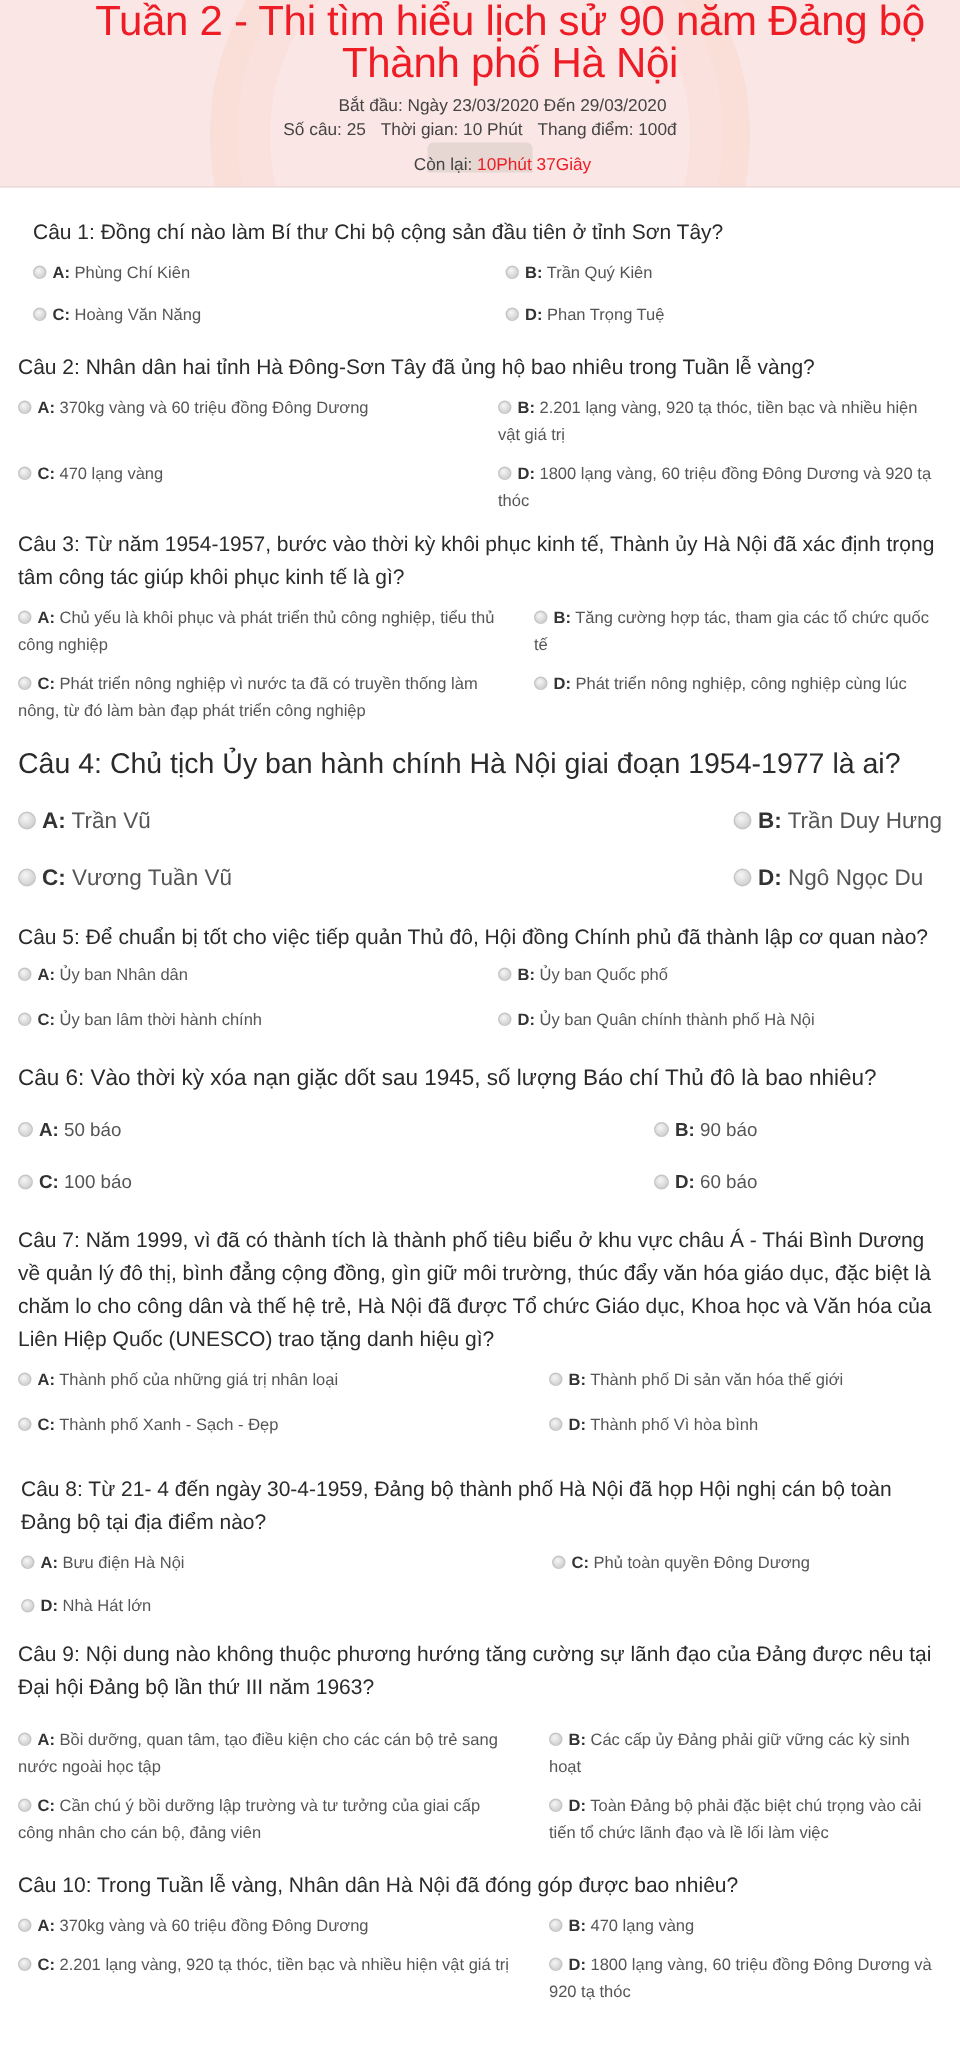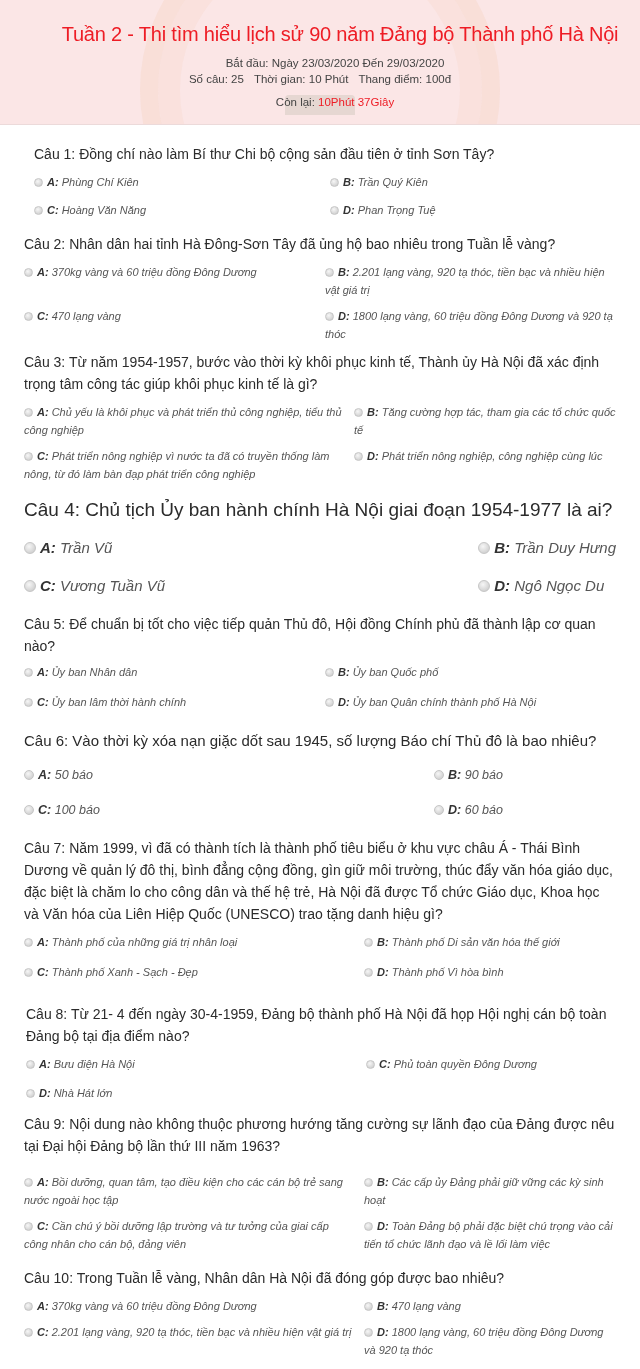--- a/index.html
+++ b/index.html
@@ -23,54 +23,53 @@
   }
   .header .emblem2 {
     position: absolute; left: 50%; top: 95px;
     width: 70px; height: 20px; margin-left: -35px;
     background: rgba(210, 200, 190, 0.5);
     border-radius: 4px 4px 0 0;
   }
   .header .title {
     position: relative;
     color: #ee1c25;
-    font-size: 20px;
+    font-size: 28px;
     font-weight: normal;
-    padding-top: 20px;
+    padding-top: 0;
     padding-left: 40px;
     letter-spacing: -0.2px;
     line-height: 28px;
   }
   .header .meta {
     position: relative;
     font-size: 11.5px;
     color: #444;
     line-height: 16px;
     text-align: center;
   }
   .header .meta.first { margin-top: 7px; padding-left: 30px; }
   .header .meta span.gap { display: inline-block; width: 10px; }
   .header .timer {
     position: relative;
     font-size: 11.5px; color: #444; margin-top: 9px; padding-left: 30px;
   }
   .header .timer .value { color: #ee1c25; }
 
-  .quiz { padding: 0 24px; }
+  .quiz { padding: 0 12px; }
   .question { margin-top: 0; }
   .q-text {
     font-size: 14px;
     color: #2b2b2b;
     line-height: 22px;
   }
   .options {
     display: grid;
     grid-template-columns: 1fr 1fr;
-    column-gap: 10px;
-    font-style: italic;
+    column-gap: 24px;
   }
   .opt {
     font-size: 11px;
     color: #555;
     line-height: 18px;
     display: block;
     cursor: pointer;
   }
   .opt .radio {
     display: inline-block;

